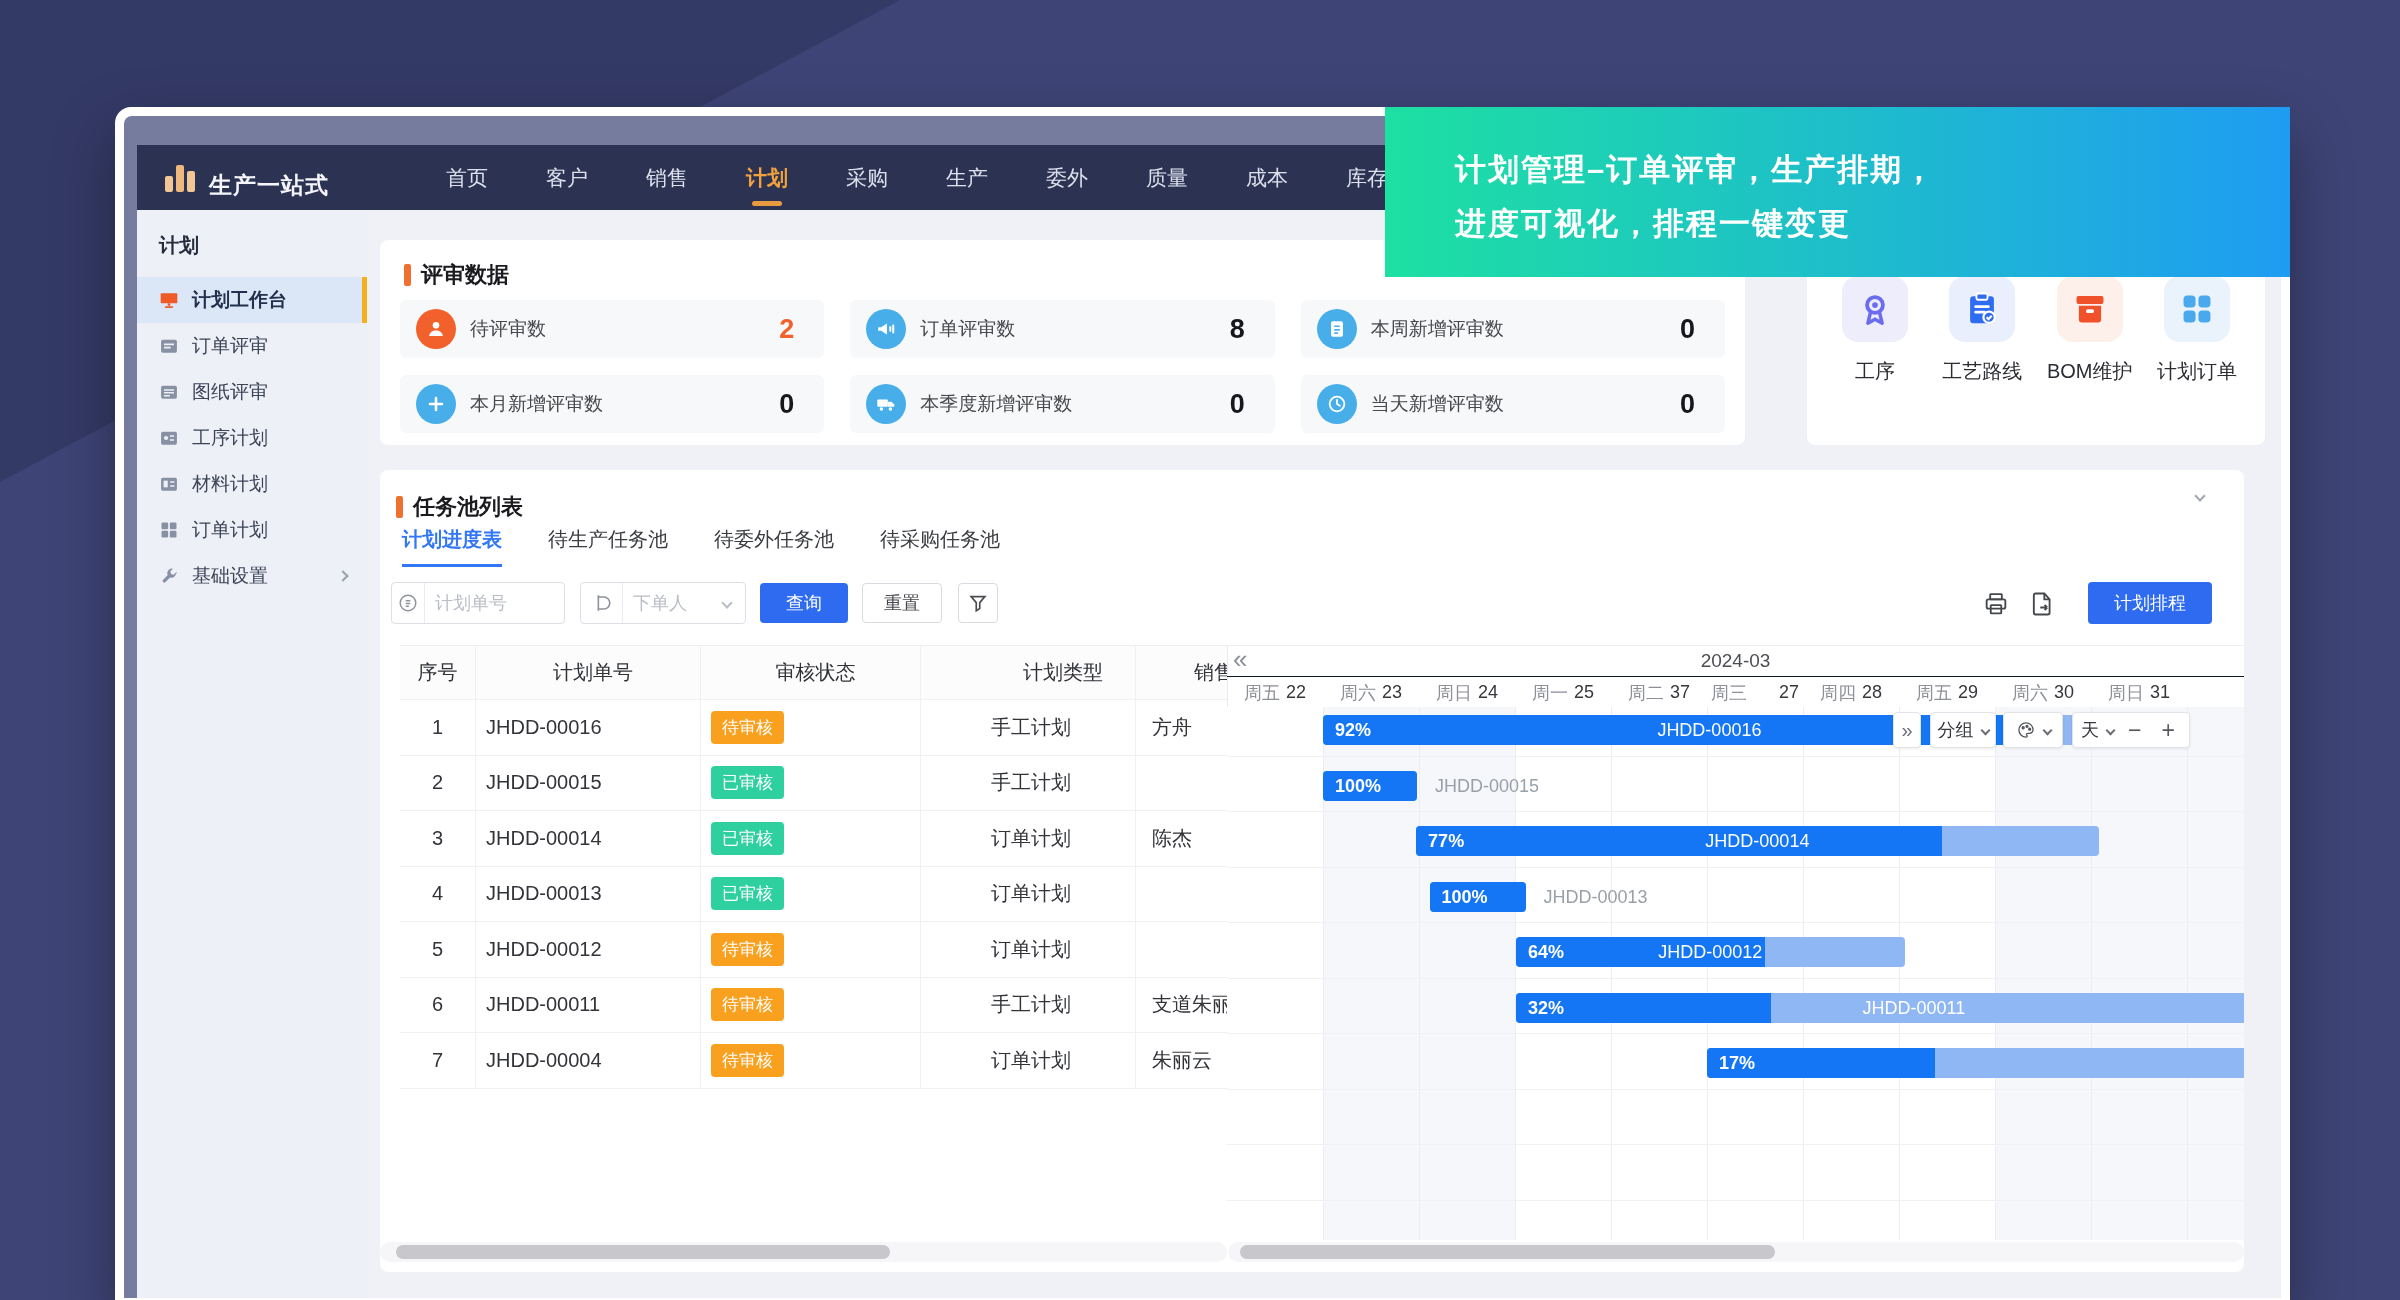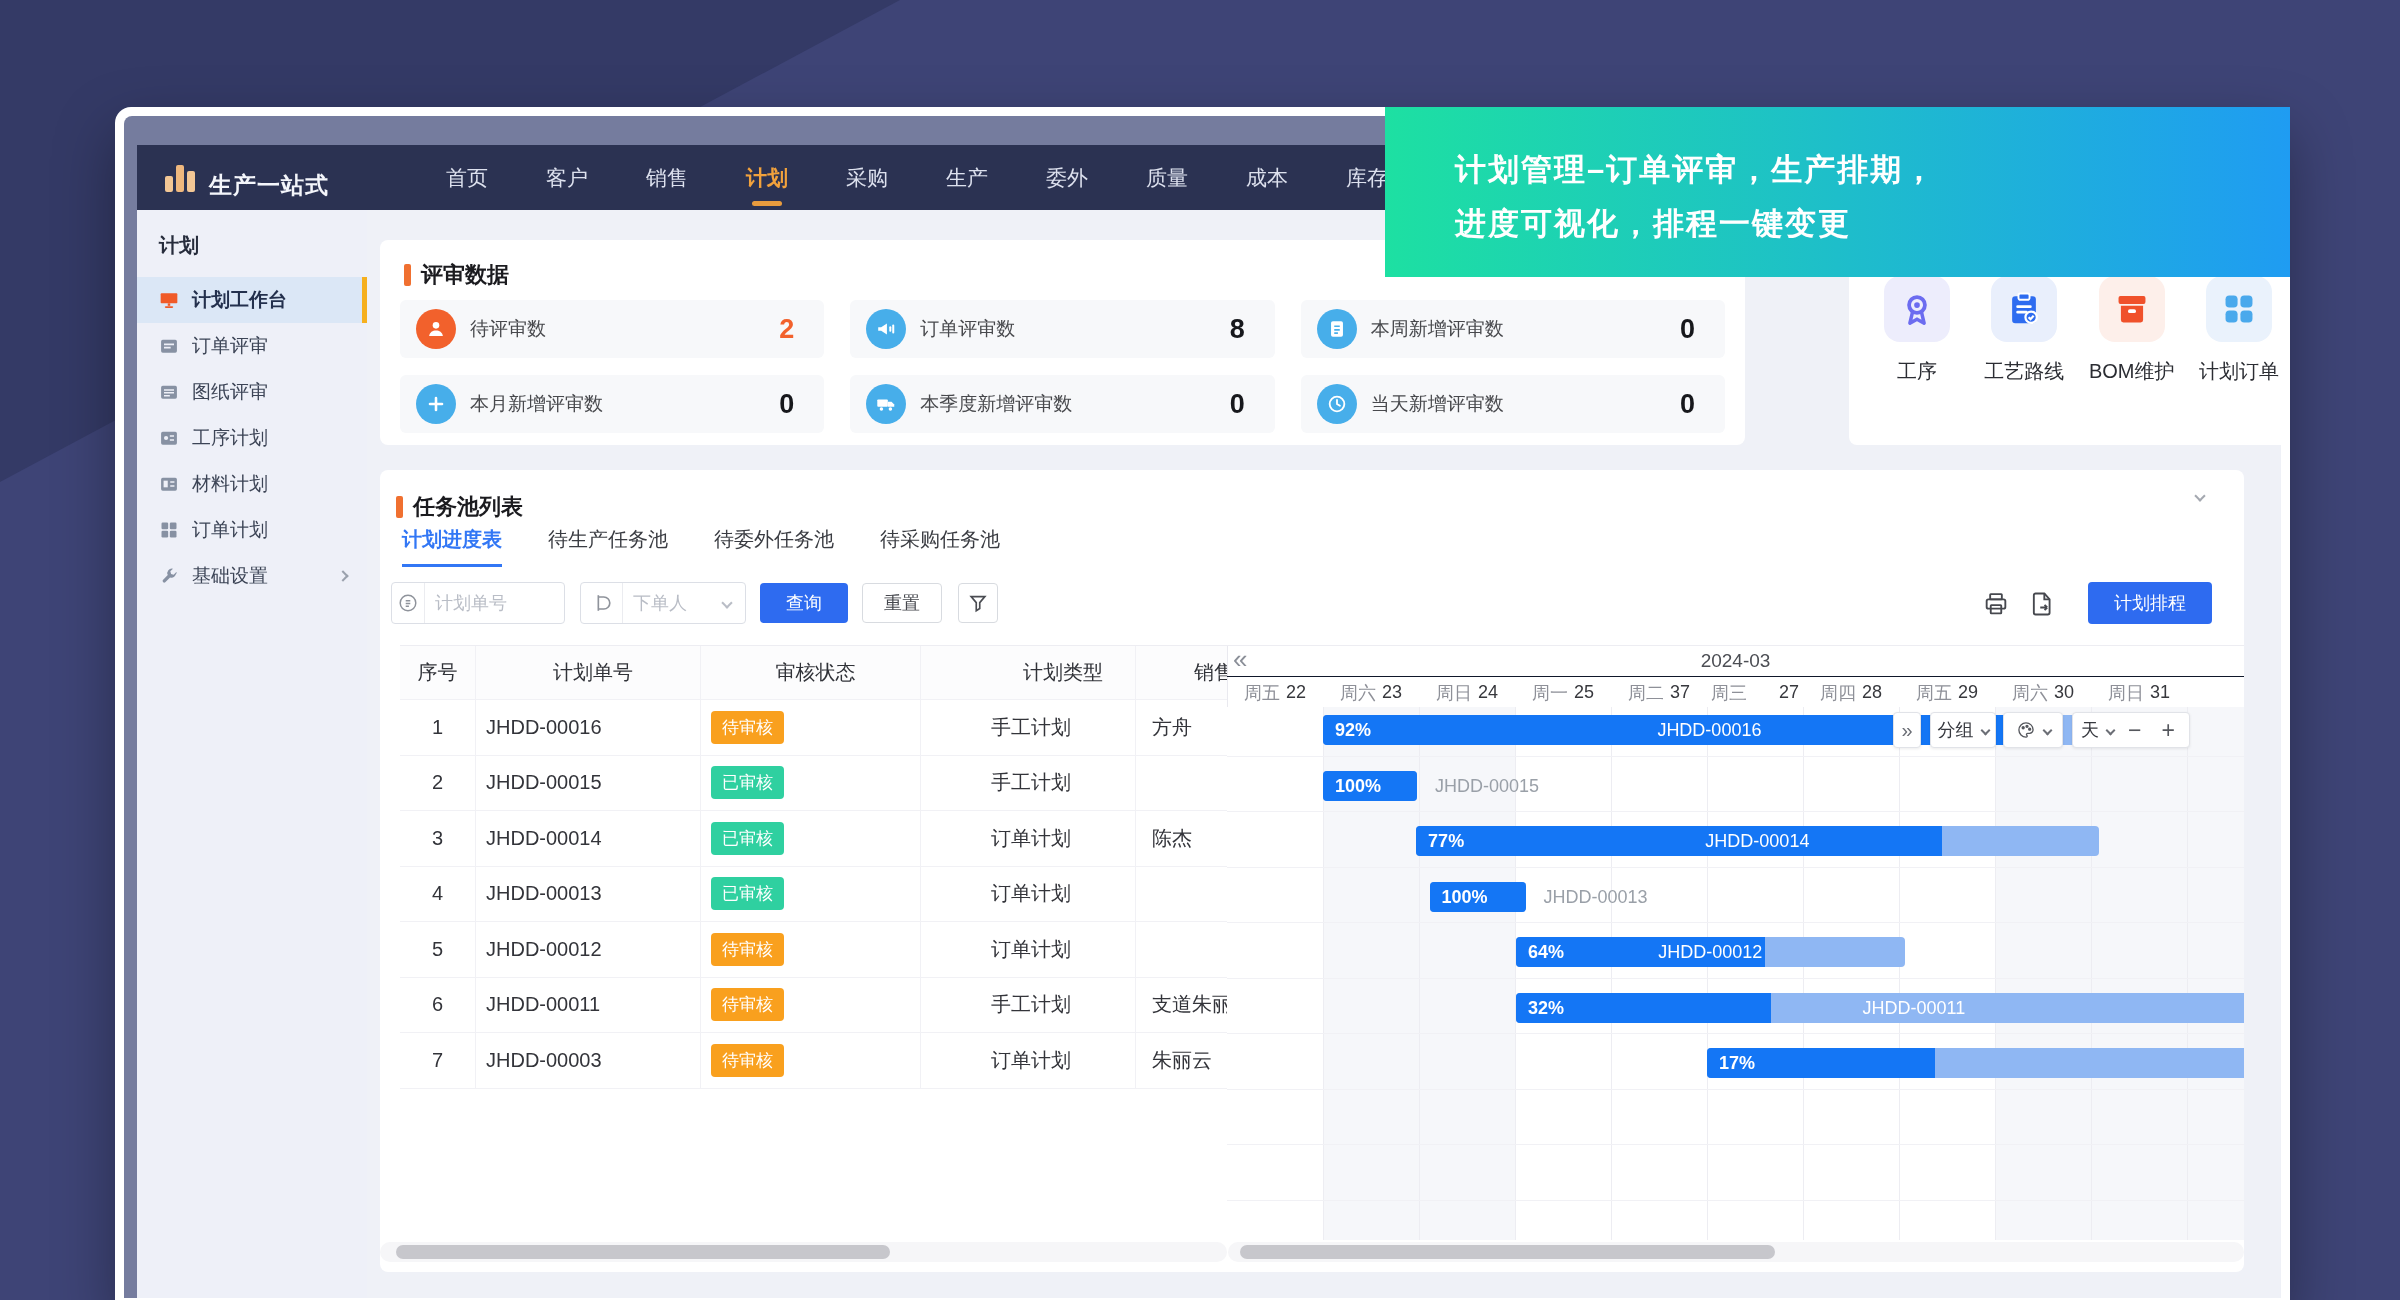--- a/index.html
+++ b/index.html
@@ -53,21 +53,21 @@
   .stat-grid { position:absolute; left:20px; top:60px; right:20px;
     display:grid; grid-template-columns:1fr 1fr 1fr; grid-template-rows:58px 58px;
     column-gap:26px; row-gap:17px; }
   .stat { background:#f7f8fa; border-radius:6px; display:flex; align-items:center;
     padding:0 30px 0 16px; }
   .stat-ic { width:40px; height:40px; border-radius:50%; flex:none;
     display:flex; align-items:center; justify-content:center; }
   .stat-label { font-size:19px; color:#48494d; margin-left:14px; flex:1; }
   .stat-value { font-size:27px; font-weight:bold; }
   
-  .quick-card { left:1482px; top:30px; width:458px; height:205px; }
+  .quick-card { left:1440px; top:30px; width:458px; height:205px; }
   .quick-grid { position:absolute; left:18px; right:18px; top:36px;
     display:flex; justify-content:space-between; }
   .qitem { display:flex; flex-direction:column; align-items:center; cursor:pointer; width:100px;}
   .qtile { width:66px; height:66px; border-radius:16px; display:flex;
     align-items:center; justify-content:center; }
   .qlabel { margin-top:16px; font-size:20px; color:#2b2d33; white-space:nowrap; }
   
   .task-card { left:13px; top:260px; width:1864px; height:802px; overflow:hidden; }
   .task-card .sec-head { position:absolute; left:16px; top:22px; }
   .panel-caret { position:absolute; right:40px; top:16px; cursor:pointer; }
@@ -491,21 +491,21 @@
                     <div class="tcell c0">6</div>
                     <div class="tcell c1">JHDD-00011</div>
                     <div class="tcell c2">
                       <span class="badge" style="background: rgb(249, 160, 30);">待审核</span>
                     </div>
                     <div class="tcell c3">手工计划</div>
                     <div class="tcell c4">支道朱丽</div>
                   </div>
                   <div class="trow">
                     <div class="tcell c0">7</div>
-                    <div class="tcell c1">JHDD-00003</div>
+                    <div class="tcell c1">JHDD-00004</div>
                     <div class="tcell c2">
                       <span class="badge" style="background: rgb(249, 160, 30);">待审核</span>
                     </div>
                     <div class="tcell c3">订单计划</div>
                     <div class="tcell c4">朱丽云</div>
                   </div>
                 </div>
 
               <div class="v-divider"></div>
 

